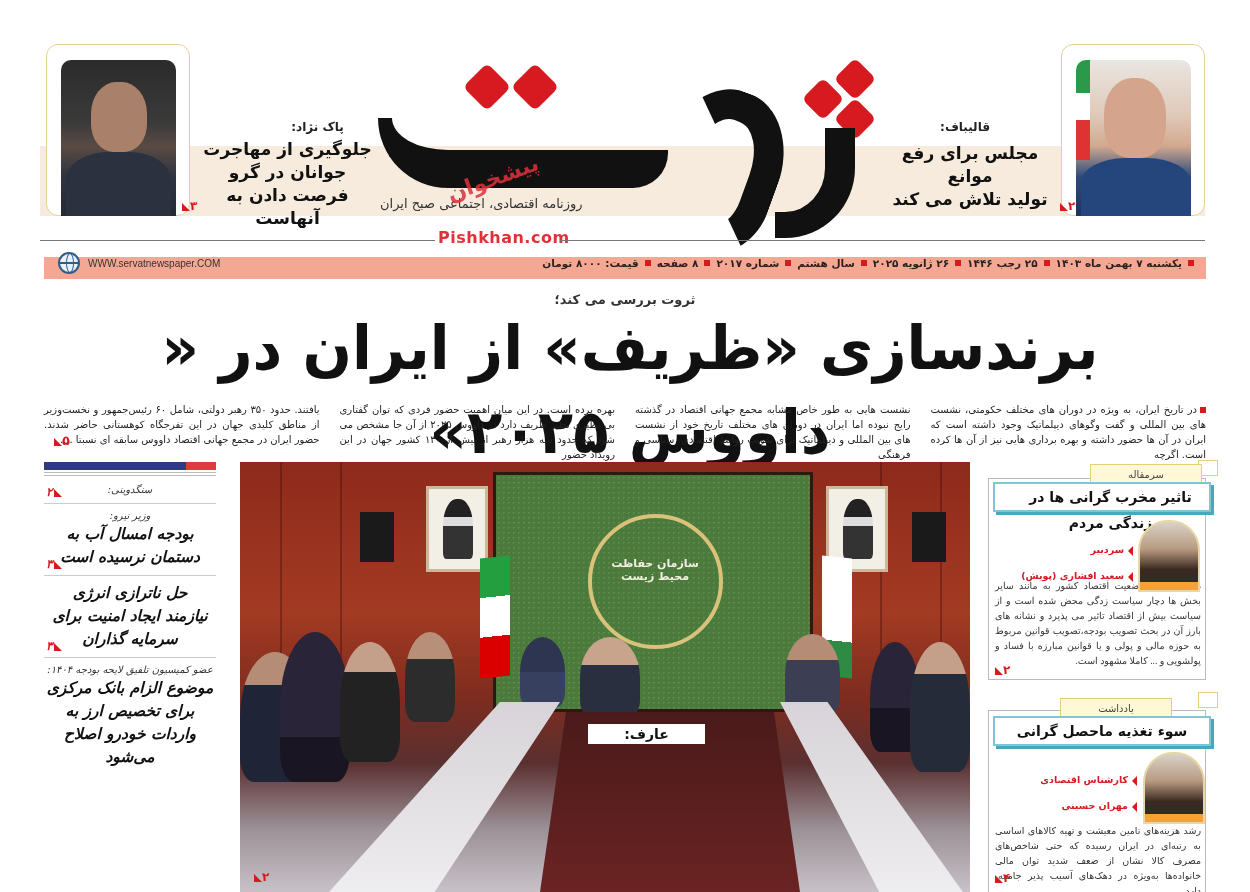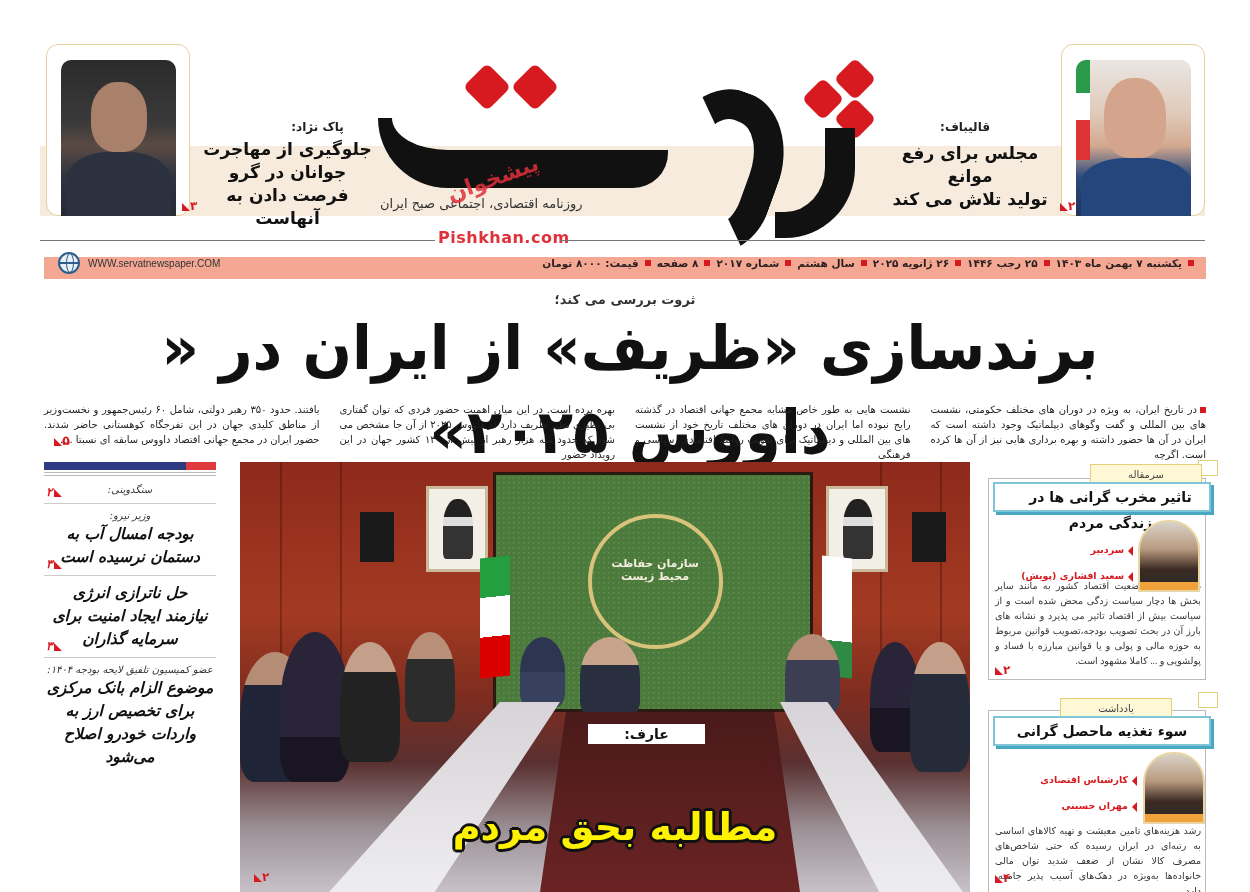--- a/index.html
+++ b/index.html
@@ -233,21 +233,20 @@
   <div class="person" style="left:100px;top:180px;width:60px;height:120px;background:linear-gradient(180deg,#c4a08a 0 25%,#222 25%);"></div>
   <div class="person" style="left:165px;top:170px;width:50px;height:90px;background:linear-gradient(180deg,#b88f78 0 30%,#2c2c2c 30%);"></div>
   <div class="person" style="left:630px;top:180px;width:50px;height:110px;background:linear-gradient(180deg,#2a2438 0 60%,#1a1522 60%);"></div>
   <div class="person" style="left:670px;top:180px;width:60px;height:130px;background:linear-gradient(180deg,#c4a08a 0 25%,#252b38 25%);"></div>
 
   <div class="table-left"></div>
   <div class="table-right"></div>
   <div class="table-center"></div>
 
   <div class="photo-kicker">عارف:</div>
-  <div class="photo-head" style="top:342px;">مطالبه بحق مردم</div>
   <span class="page-marker">۲</span>
 </div>
 
 <div class="op-box" style="top:478px;height:202px;">
   <div class="op-body" style="left:6px;top:100px;width:206px;font-family:Liberation Serif, serif;">درحال حاضر وضعیت اقتصاد کشور به مانند سایر بخش ها دچار سیاست زدگی محض شده است و از سیاست بیش از اقتصاد تاثیر می پذیرد و نشانه های بارز آن در بحث تصویب بودجه،تصویب قوانین مربوط به حوزه مالی و پولی و یا قوانین مبارزه با فساد و پولشویی و ... کاملا مشهود است.</div>
   <span class="page-marker" style="left:4px;top:184px;">۲</span>
 </div>
 <div class="op-tab-back" style="left:1198px;top:460px;"></div>
 <div class="op-tab" style="left:1090px;top:464px;">سرمقاله</div>
 <div class="op-title" style="left:993px;top:482px;padding-left:17px;">تاثیر مخرب گرانی ها در زندگی مردم</div>

